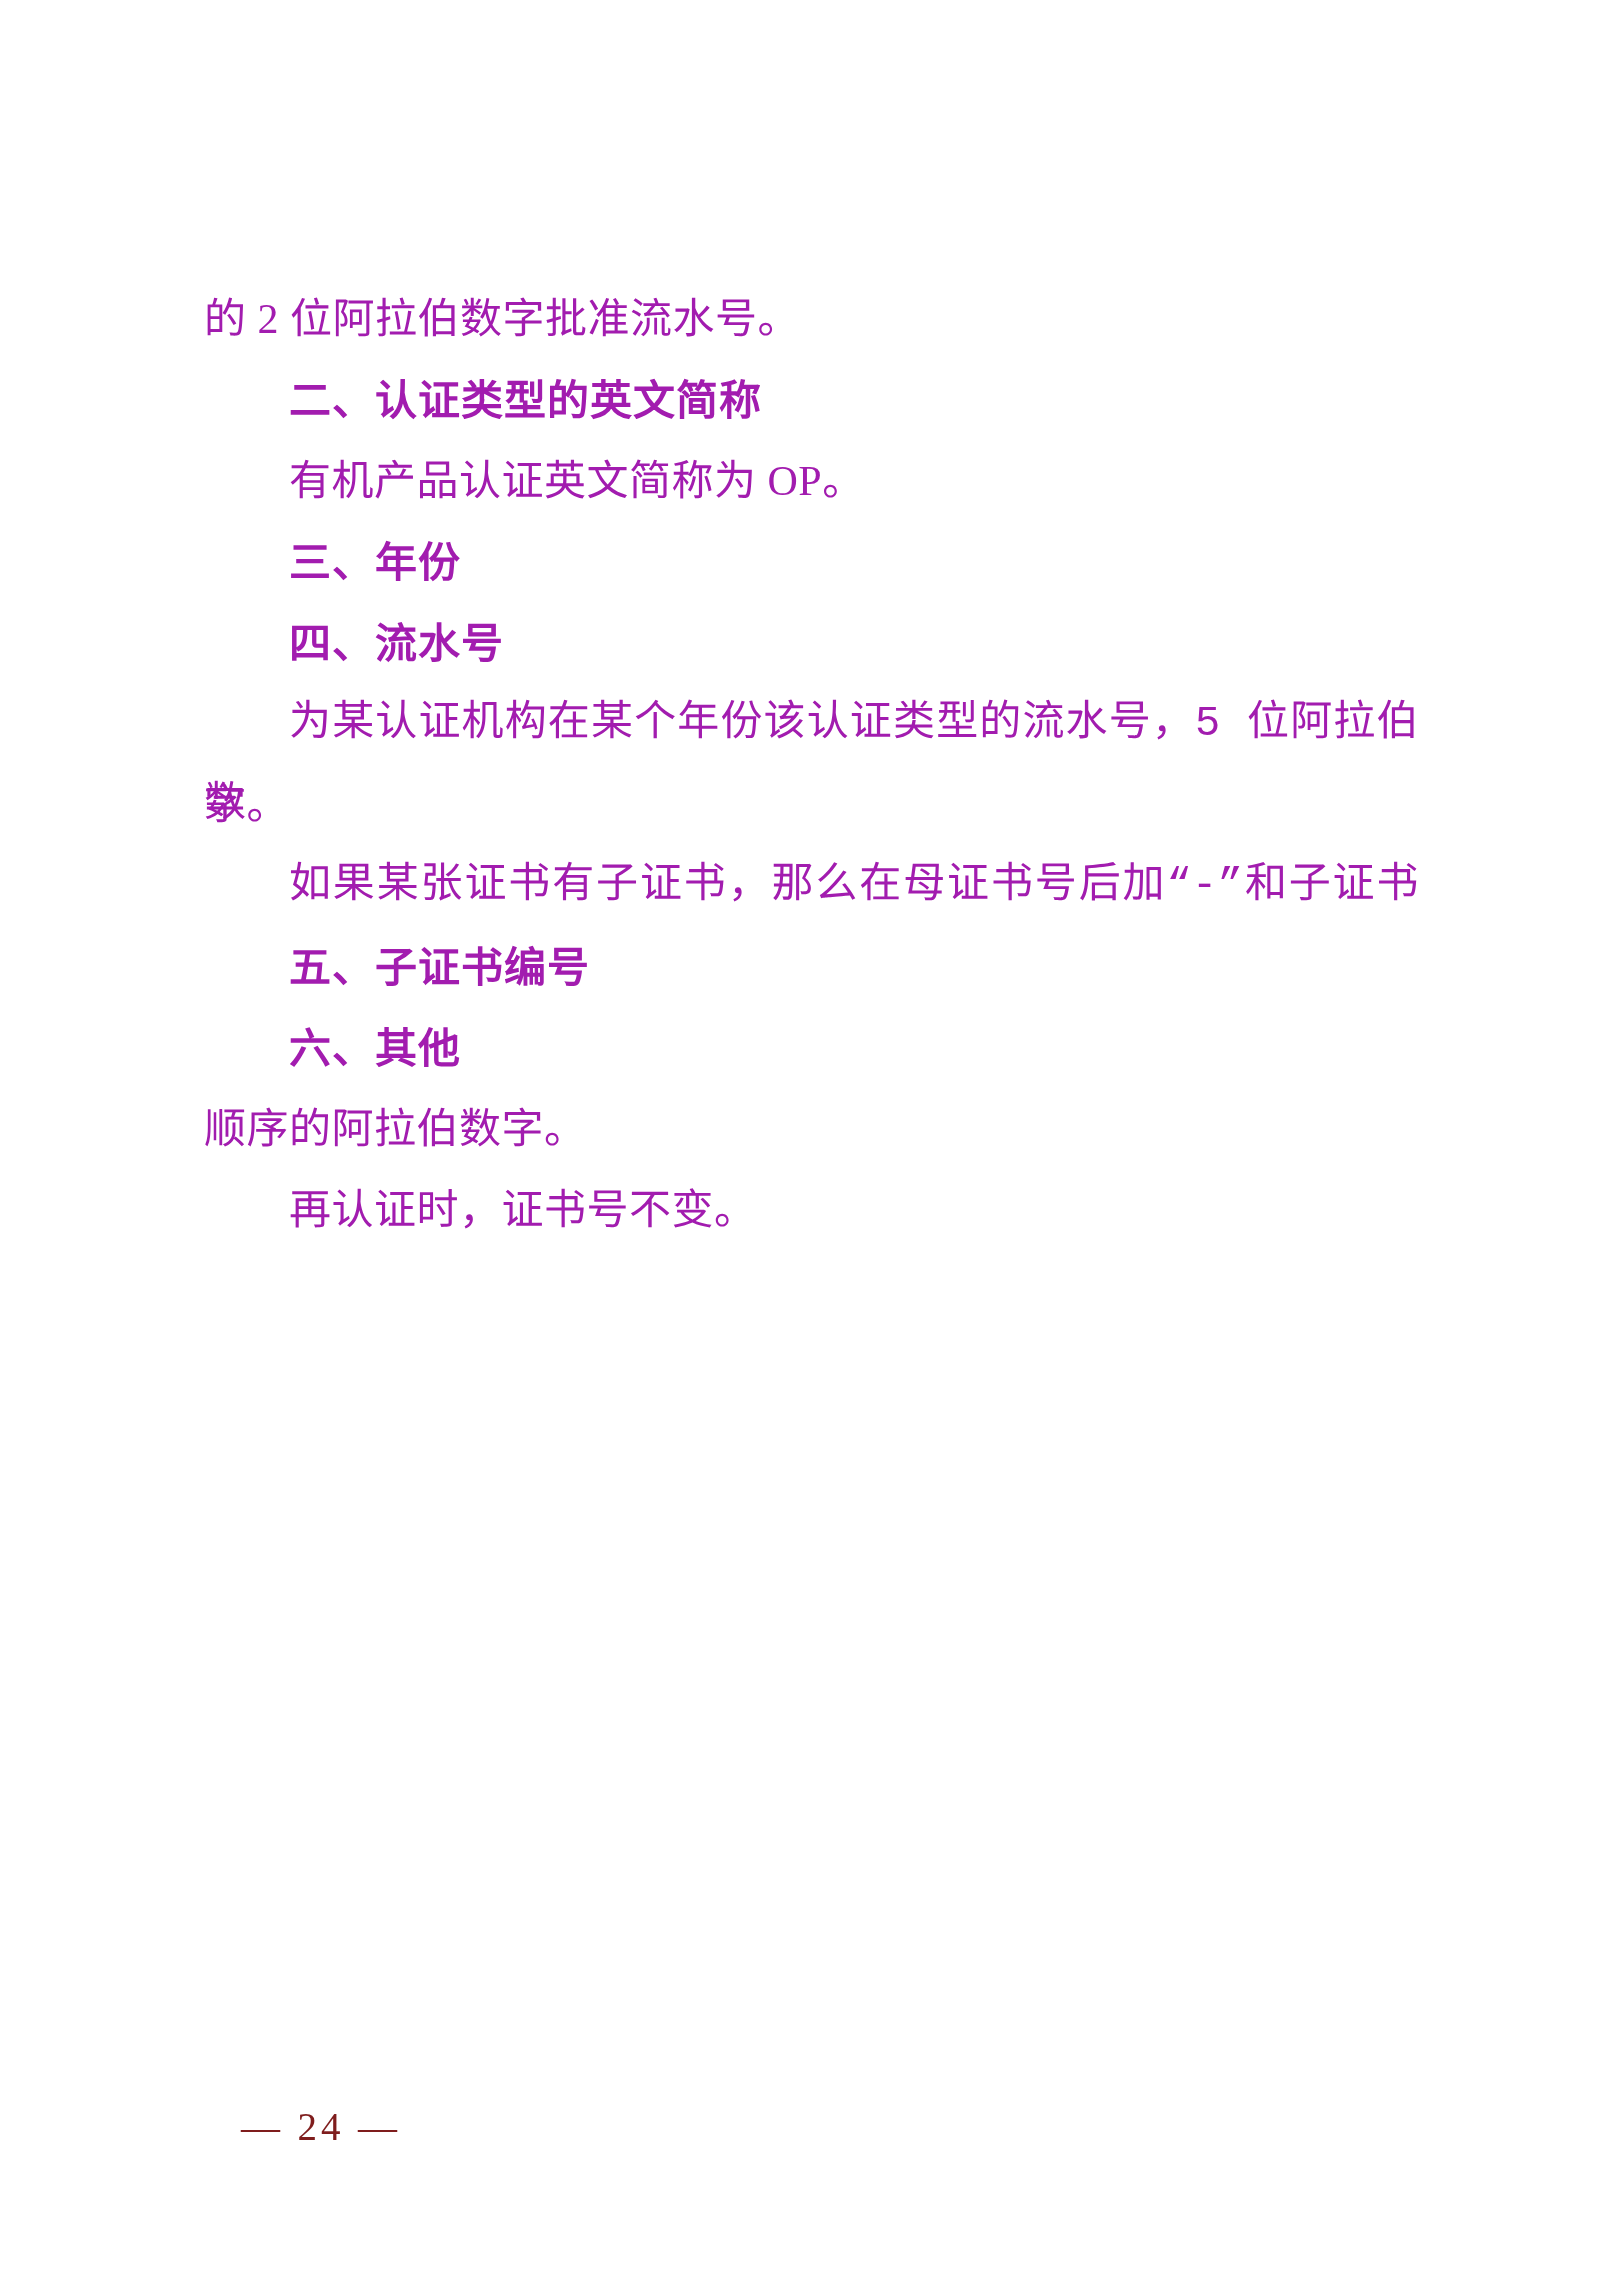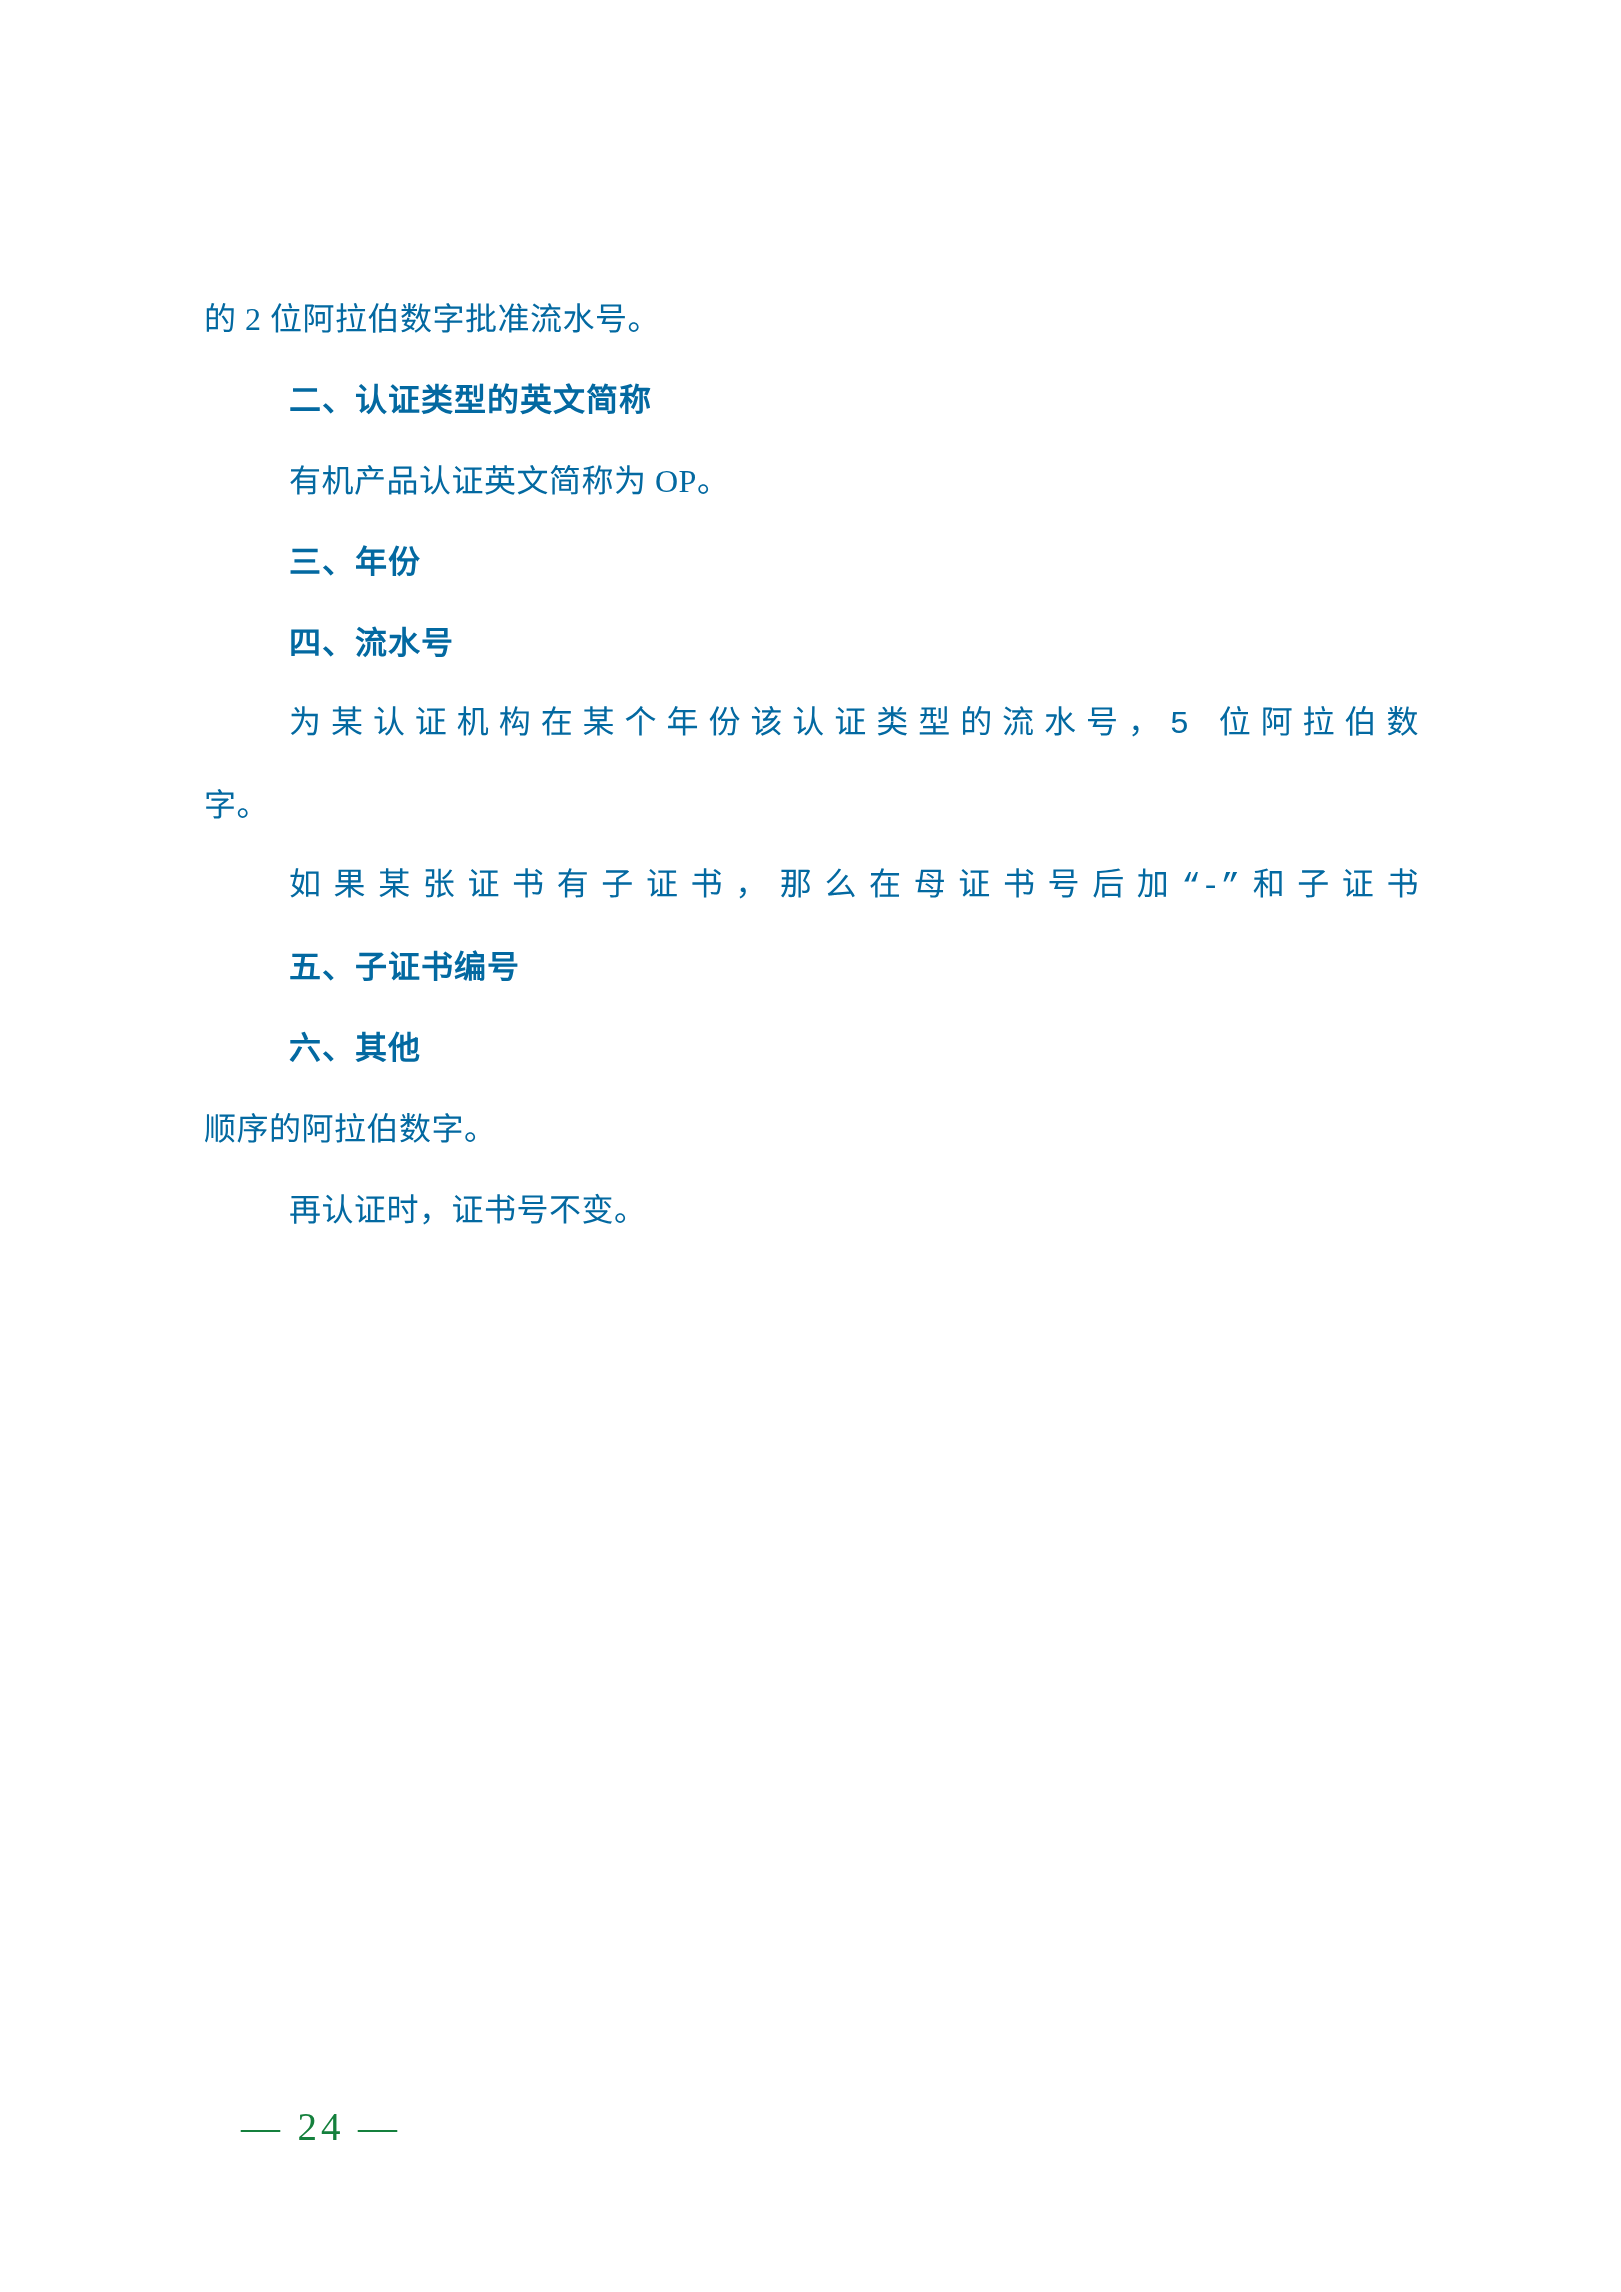--- a/index.html
+++ b/index.html
@@ -16,24 +16,24 @@
     overflow: hidden;
   }
   .doc-body {
     position: absolute;
     left: 204px;
     top: 279px;
     width: 1215px;
   }
   .line {
     font-family: "Liberation Serif", "DejaVu Serif", serif;
-    font-size: 32px;
+    font-size: 42px;
     line-height: 81px;
     height: 81px;
-    color: #0369a1;
+    color: #a21caf;
     letter-spacing: 0.5px;
   }
   .line.heading {
     font-family: "Liberation Sans", "DejaVu Sans", sans-serif;
     font-weight: 700;
     letter-spacing: 1px;
   }
   .line.indent {
     text-indent: 85px;
   }
@@ -42,21 +42,21 @@
     text-align-last: justify;
     font-family: Liberation Mono, monospace;
   }
   .page-footer {
     position: absolute;
     left: 241px;
     top: 2103px;
     font-family: "Liberation Serif", "DejaVu Serif", serif;
     font-size: 39px;
     line-height: 47px;
-    color: #15803d;
+    color: #7f1d1d;
     letter-spacing: 3.9px;
   }
 </style>
 </head>
 <body>
 
 <div class="page">
   <main class="doc-body">
       <div class="line">的 2 位阿拉伯数字批准流水号。</div>
       <div class="line heading indent">二、认证类型的英文简称</div>

